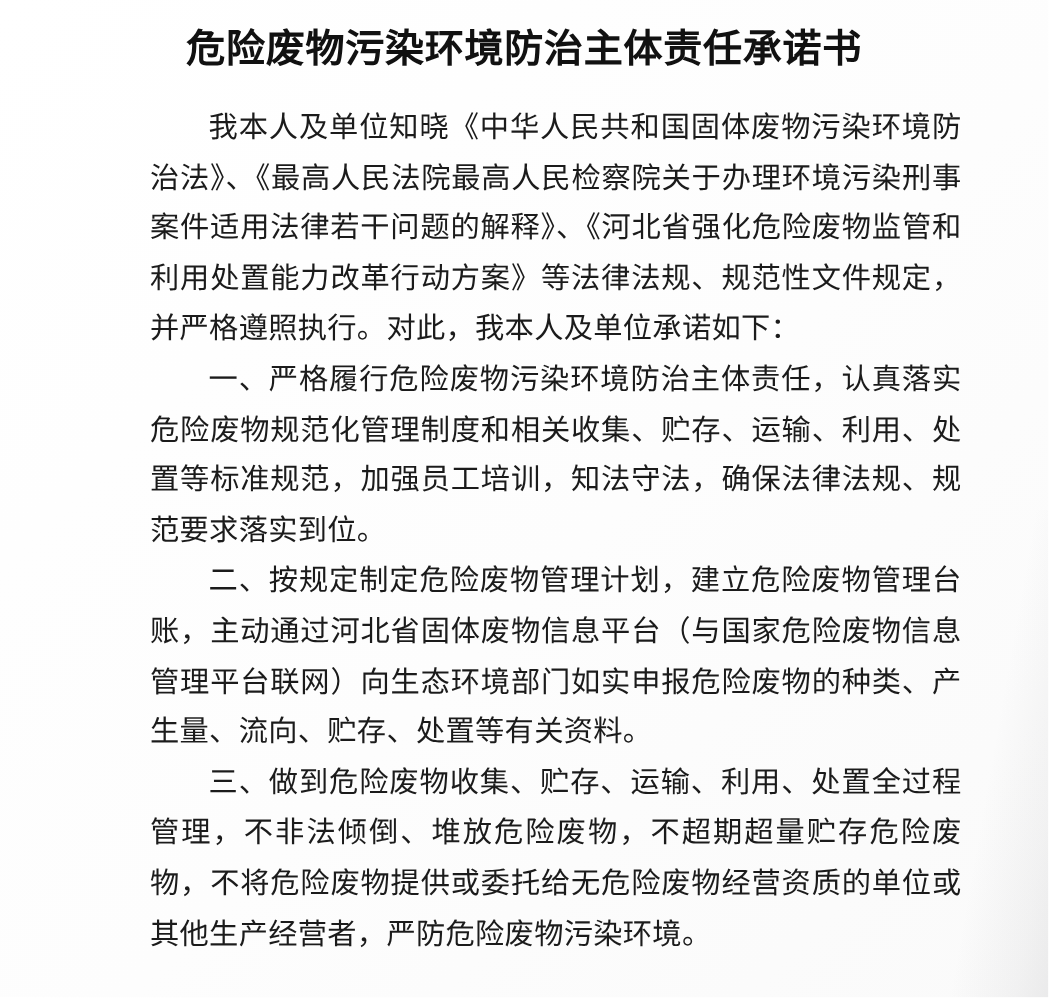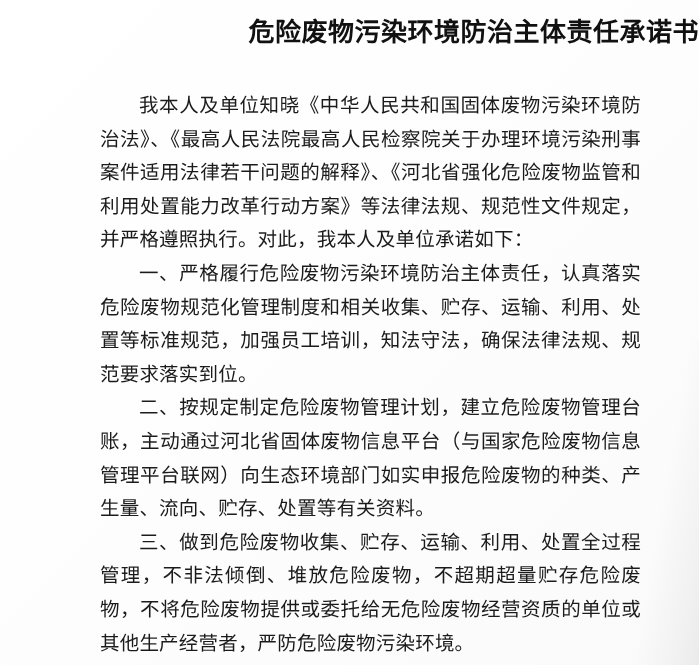--- a/index.html
+++ b/index.html
@@ -23,29 +23,29 @@
     right: 0;
     top: 340px;
     width: 90px;
     height: 325px;
     background: linear-gradient(100deg, rgba(0,0,0,0) 55%, rgba(120,120,125,0.07) 85%, rgba(120,120,125,0.12) 100%);
     pointer-events: none;
   }
   .title {
     margin: 0;
     padding-top: 17px;
-    text-align: right;
+    text-align: center;
     font-size: 26px;
     line-height: 32px;
     font-weight: bold;
     letter-spacing: 0.5px;
     color: #111111;
   }
   .doc-body {
-    margin: 40px 58px 0 100px;
+    margin: 20px 58px 0 100px;
     font-size: 19.5px;
     line-height: 33.6px;
     text-align: justify;
     text-justify: inter-ideograph;
     letter-spacing: 0.2px;
   }
   .doc-body p {
     margin: 0;
     padding: 0;
     text-indent: 2em;

